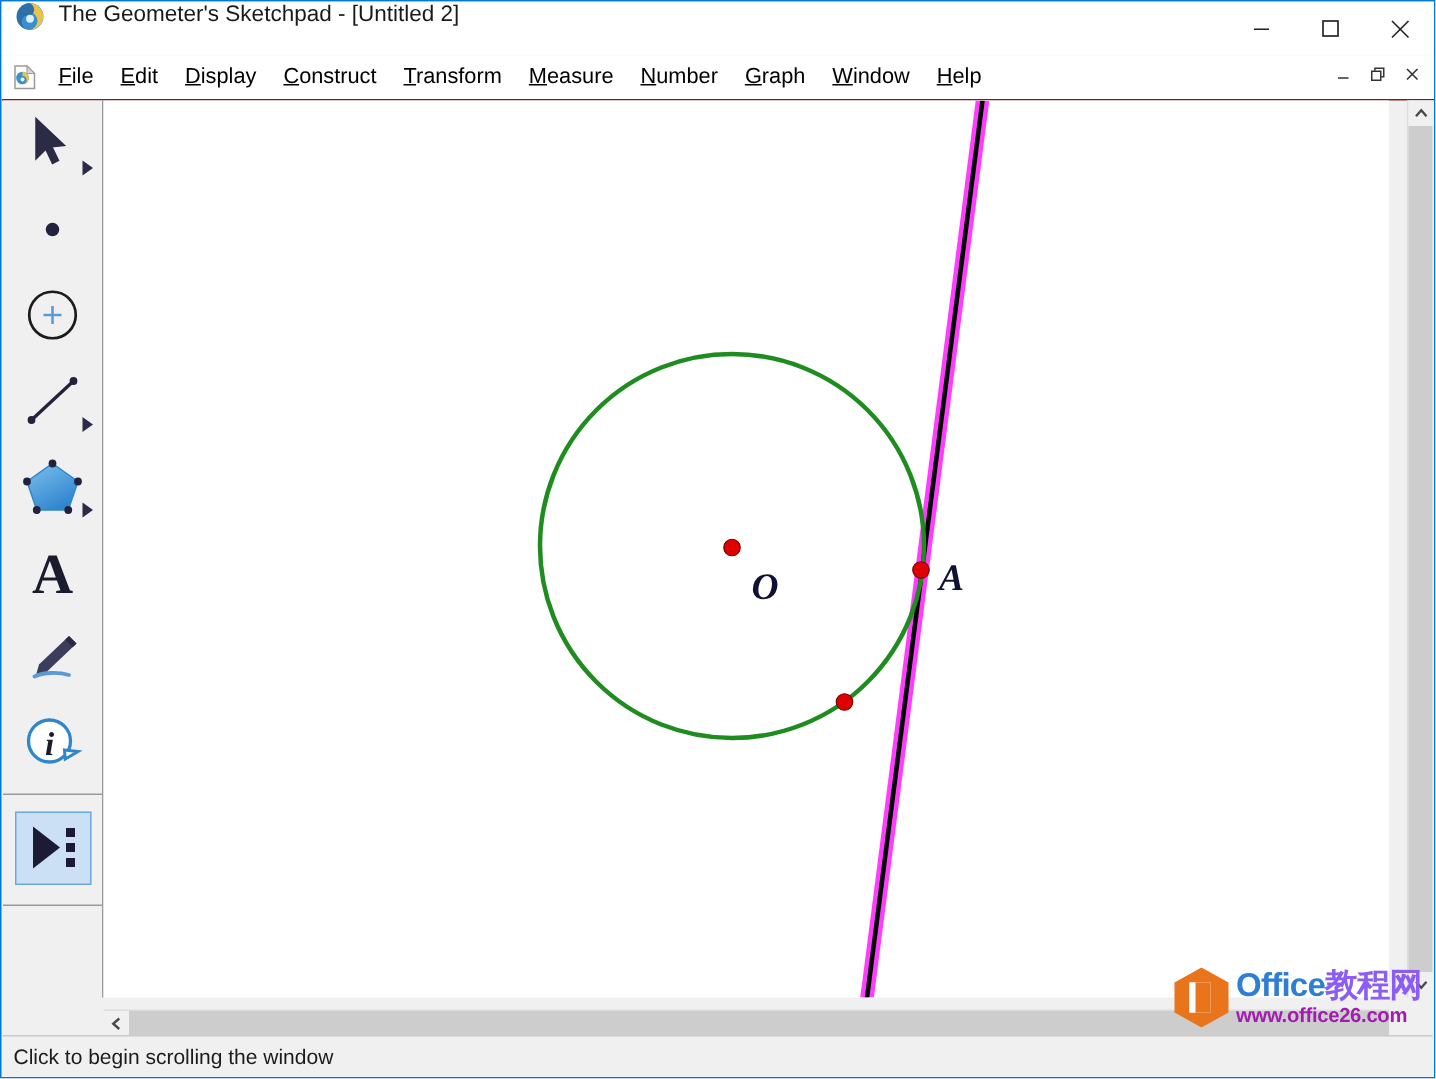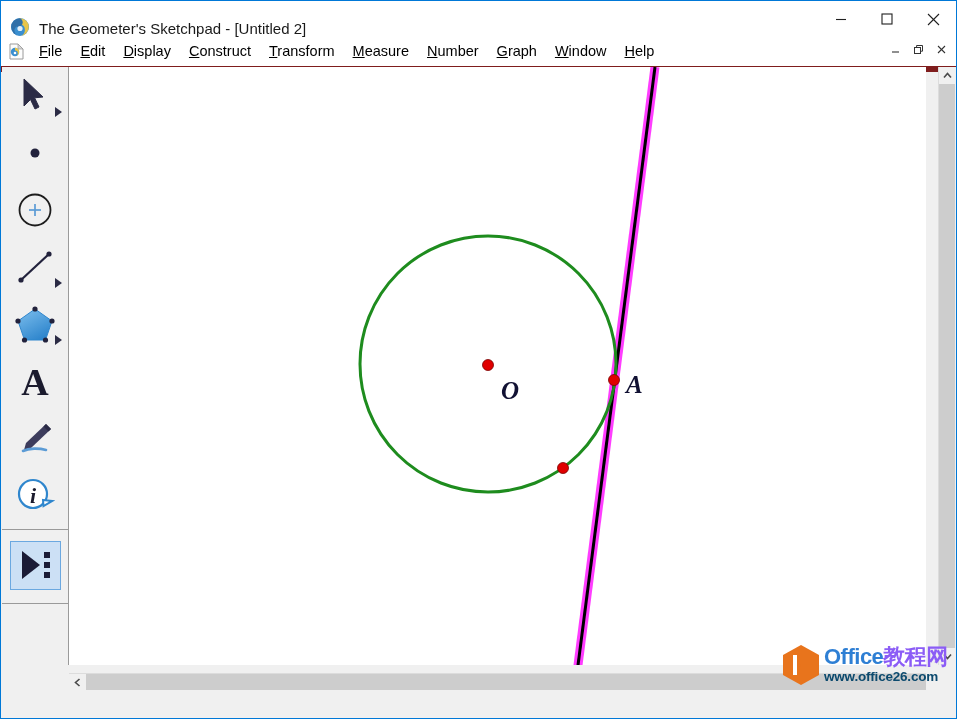--- a/index.html
+++ b/index.html
@@ -24,21 +24,21 @@
     overflow: hidden;
   }
 
   
   .titlebar {
     position: absolute;
     top: 0; left: 0; right: 0;
     height: 36px;
     background: #ffffff;
     display: flex;
-    align-items: flex-end;
+    align-items: flex-start;
   }
   .title-icon {
     width: 20px; height: 20px;
     margin-left: 9px;
     margin-right: 9px;
     flex: none;
   }
   .title-text {
     font-size: 15px;
     color: #1a1a1a;
@@ -61,21 +61,21 @@
   }
 
   
   .menubar {
     position: absolute;
     top: 36px; left: 0; right: 0;
     height: 29px;
     background: #ffffff;
     display: flex;
     align-items: center;
-    border-bottom: 6px solid #7f1d1d;
+    border-bottom: 1px solid #7f1d1d;
   }
   .menu-doc-icon {
     width: 17px; height: 17px;
     margin-left: 7px;
     margin-right: 5px;
     flex: none;
   }
   .menu-item {
     font-size: 14.5px;
     color: #000000;
@@ -255,21 +255,21 @@
     font-size: 22px;
     font-weight: bold;
     font-family: "Liberation Sans", sans-serif;
     letter-spacing: -0.5px;
   }
   .wm-office { color: #2e7fd4; margin-top: 45px; }
   .wm-cn { color: #8b5cf6; }
   .wm-line2 {
     font-size: 13.5px;
     font-weight: bold;
-    color: #0c4a6e;
+    color: #a21caf;
     font-family: "Liberation Sans", sans-serif;
     margin-top: 2px;
     letter-spacing: -0.2px;
   }
 </style>
 </head>
 <body>
 
 <div class="app-window">
 
@@ -478,14 +478,17 @@
       <circle cx="18" cy="21.5" r="1.4" fill="#e8741c"></circle>
     </svg>
     <div class="wm-texts">
       <div class="wm-line1">
         <span class="wm-office">Office</span><span class="wm-cn">教程网</span>
       </div>
       <div class="wm-line2">www.office26.com</div>
     </div>
   </div>
 
+  <div class="statusbar">
+    <span class="status-text">Click to begin scrolling the window</span>
+  </div>
 
 </div>
 
 </body></html>

